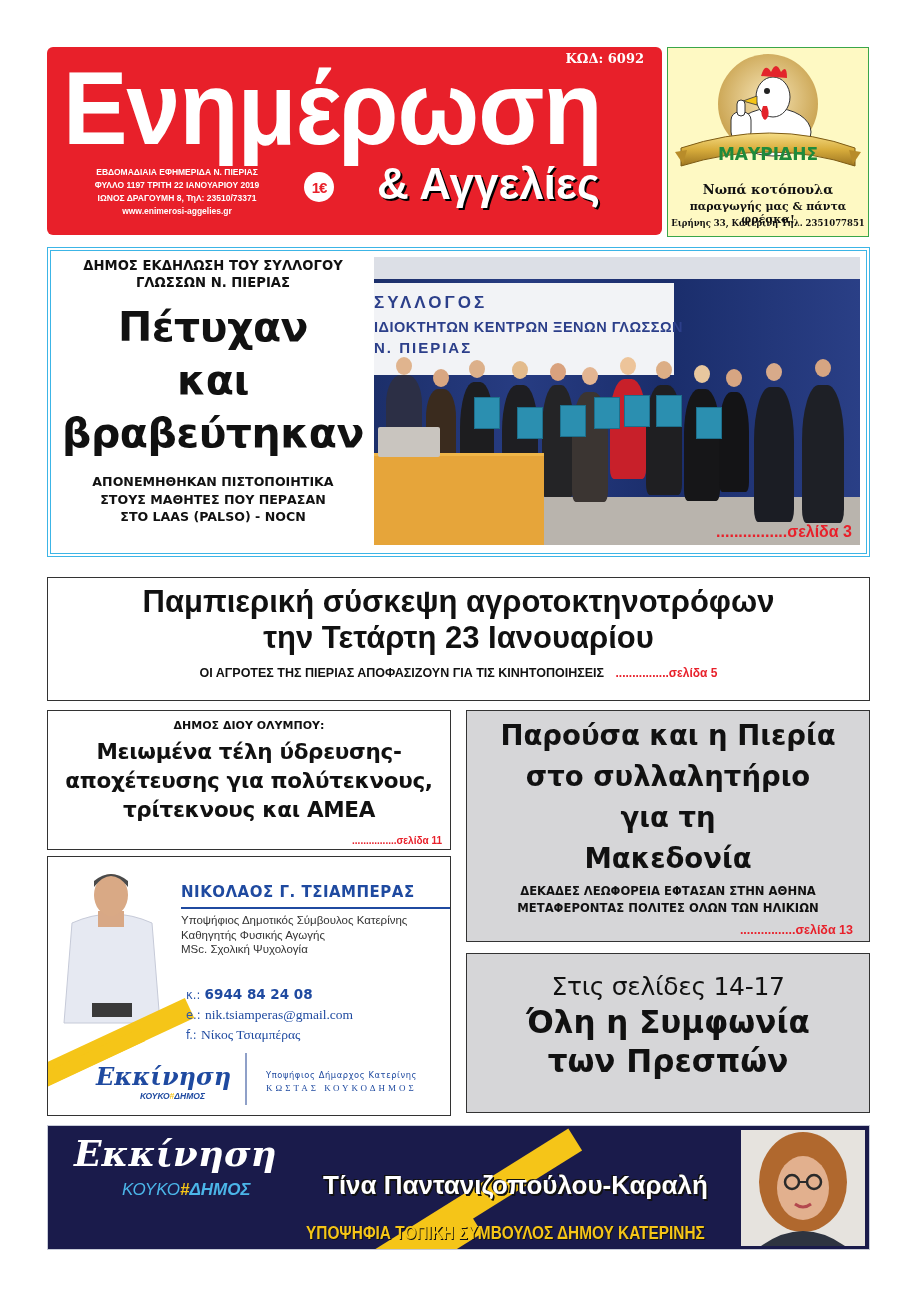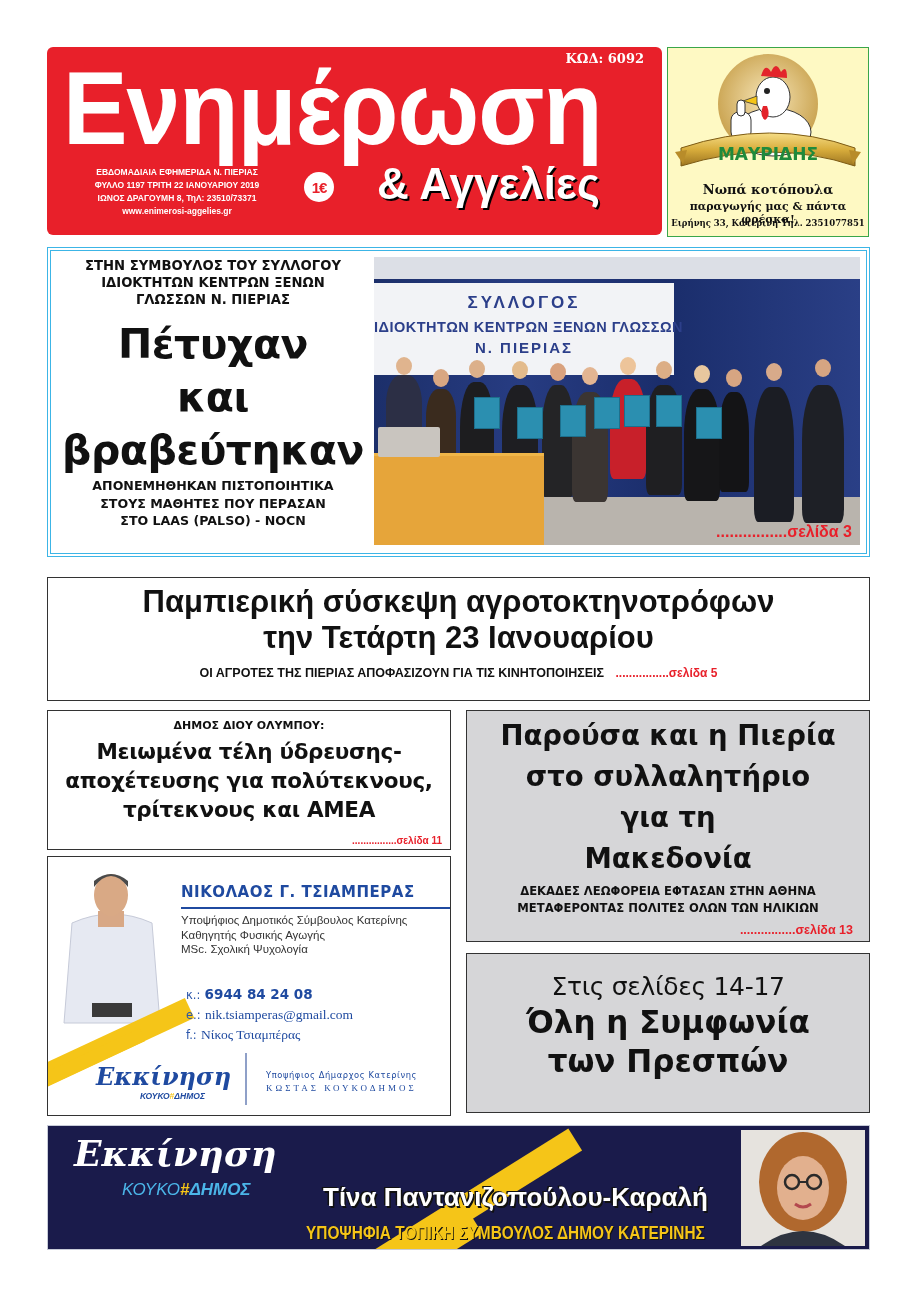--- a/index.html
+++ b/index.html
@@ -67,31 +67,31 @@
   .lead-kicker {
     font-family: "DejaVu Sans", sans-serif; font-weight: bold; font-size: 13.2px;
     line-height: 17px; color: #111;
   }
   .lead-title {
     font-family: "DejaVu Sans", sans-serif; font-weight: bold; font-size: 41px;
     line-height: 53px; color: #111; margin-top: 10px; letter-spacing: -0.5px;
   }
   .lead-deck {
     font-family: "DejaVu Sans", sans-serif; font-weight: bold; font-size: 12.6px;
-    line-height: 17.5px; color: #111; margin-top: 0;
+    line-height: 17.5px; color: #111; margin-top: 13px;
   }
   .lead-photo {
     position: absolute; left: 323px; top: 6px; width: 486px; height: 288px;
     background: linear-gradient(90deg, #1c2f6a 0%, #273c82 30%, #1a2d6b 60%, #2a3f86 100%);
     overflow: hidden;
   }
   .photo-ceiling { position: absolute; left: 0; top: 0; width: 100%; height: 22px; background: #dcdfe6; }
   .photo-banner {
     position: absolute; left: 0; top: 26px; width: 300px; height: 92px;
-    background: #f2f3f6; text-align: center; color: #2c3f8a;
+    background: #f2f3f6; text-align: left; color: #2c3f8a;
     font-family: "Liberation Sans", sans-serif; font-weight: bold;
   }
   .photo-banner .b1 { font-size: 17px; letter-spacing: 3px; margin-top: 10px; }
   .photo-banner .b2 { font-size: 14.5px; letter-spacing: 0.5px; margin-top: 6px; white-space: nowrap; }
   .photo-banner .b3 { font-size: 15px; letter-spacing: 2px; margin-top: 4px; }
   .photo-floor { position: absolute; left: 0; top: 240px; width: 100%; height: 48px; background: #b9b4ad; }
   .photo-desk { position: absolute; left: 0; top: 196px; width: 170px; height: 92px; background: #e6a53a; border-top: 3px solid #f0b648; }
   .photo-laptop { position: absolute; left: 4px; top: 170px; width: 62px; height: 30px; background: #c9c5bf; border-radius: 2px; }
   .person { position: absolute; border-radius: 40% 40% 10% 10%; }
   .head { position: absolute; width: 16px; height: 18px; border-radius: 50%; }
@@ -207,21 +207,21 @@
     position: absolute; left: 26px; top: 6px; color: #fff;
     font-family: "DejaVu Serif", serif; font-style: italic; font-weight: bold; font-size: 36px;
   }
   .banner-logo-sub {
     position: absolute; left: 74px; top: 54px; color: #4bb5e8;
     font-family: "Liberation Sans", sans-serif; font-style: italic; font-size: 17px;
   }
   .banner-logo-sub .hash { color: #f5c518; font-weight: bold; }
   .banner-logo-sub .strong { font-weight: bold; }
   .banner-name {
-    position: absolute; left: 275px; top: 56px; color: #fff;
+    position: absolute; left: 275px; top: 44px; color: #fff;
     font-family: "Liberation Sans", sans-serif; font-weight: bold; font-size: 26px;
     text-shadow: -1.5px -1.5px 0 #111, 1.5px 1.5px 0 #111; white-space: nowrap;
   }
   .banner-role {
     position: absolute; left: 258px; top: 97px; color: #f5c518;
     font-family: "Liberation Sans", sans-serif; font-weight: bold; font-size: 17.5px;
     text-shadow: 1px 1px 0 #111; white-space: nowrap; transform: scaleX(0.88); transform-origin: left top;
   }
   .banner-photo {
     position: absolute; right: 4px; top: 4px; width: 124px; height: 116px;
@@ -272,22 +272,21 @@
     <text x="95" y="108" text-anchor="middle" font-family="DejaVu Sans, sans-serif" font-weight="bold" font-size="17" fill="#1f8a3c">ΜΑΥΡΙΔΗΣ</text>
   </svg>
   <div class="l1">Νωπά κοτόπουλα</div>
   <div class="l2">παραγωγής μας &amp; πάντα φρέσκα!</div>
   <div class="l3">Ειρήνης 33, Κατερίνη Τηλ. 2351077851</div>
 </aside>
 
 <article class="lead">
   <div class="lead-left">
     <div class="lead-kicker">
-      <div>ΣΤΗΝ ΣΥΜΒΟΥΛΟΣ ΤΟΥ ΣΥΛΛΟΓΟΥ</div>
-      <div>ΙΔΙΟΚΤΗΤΩΝ ΚΕΝΤΡΩΝ ΞΕΝΩΝ</div>
+      <div>ΔΗΜΟΣ ΕΚΔΗΛΩΣΗ ΤΟΥ ΣΥΛΛΟΓΟΥ</div>
       <div>ΓΛΩΣΣΩΝ Ν. ΠΙΕΡΙΑΣ</div>
     </div>
     <h1 class="lead-title">
       <div>Πέτυχαν</div>
       <div>και</div>
       <div>βραβεύτηκαν</div>
     </h1>
     <div class="lead-deck">
       <div>ΑΠΟΝΕΜΗΘΗΚΑΝ ΠΙΣΤΟΠΟΙΗΤΙΚΑ</div>
       <div>ΣΤΟΥΣ ΜΑΘΗΤΕΣ ΠΟΥ ΠΕΡΑΣΑΝ</div>

